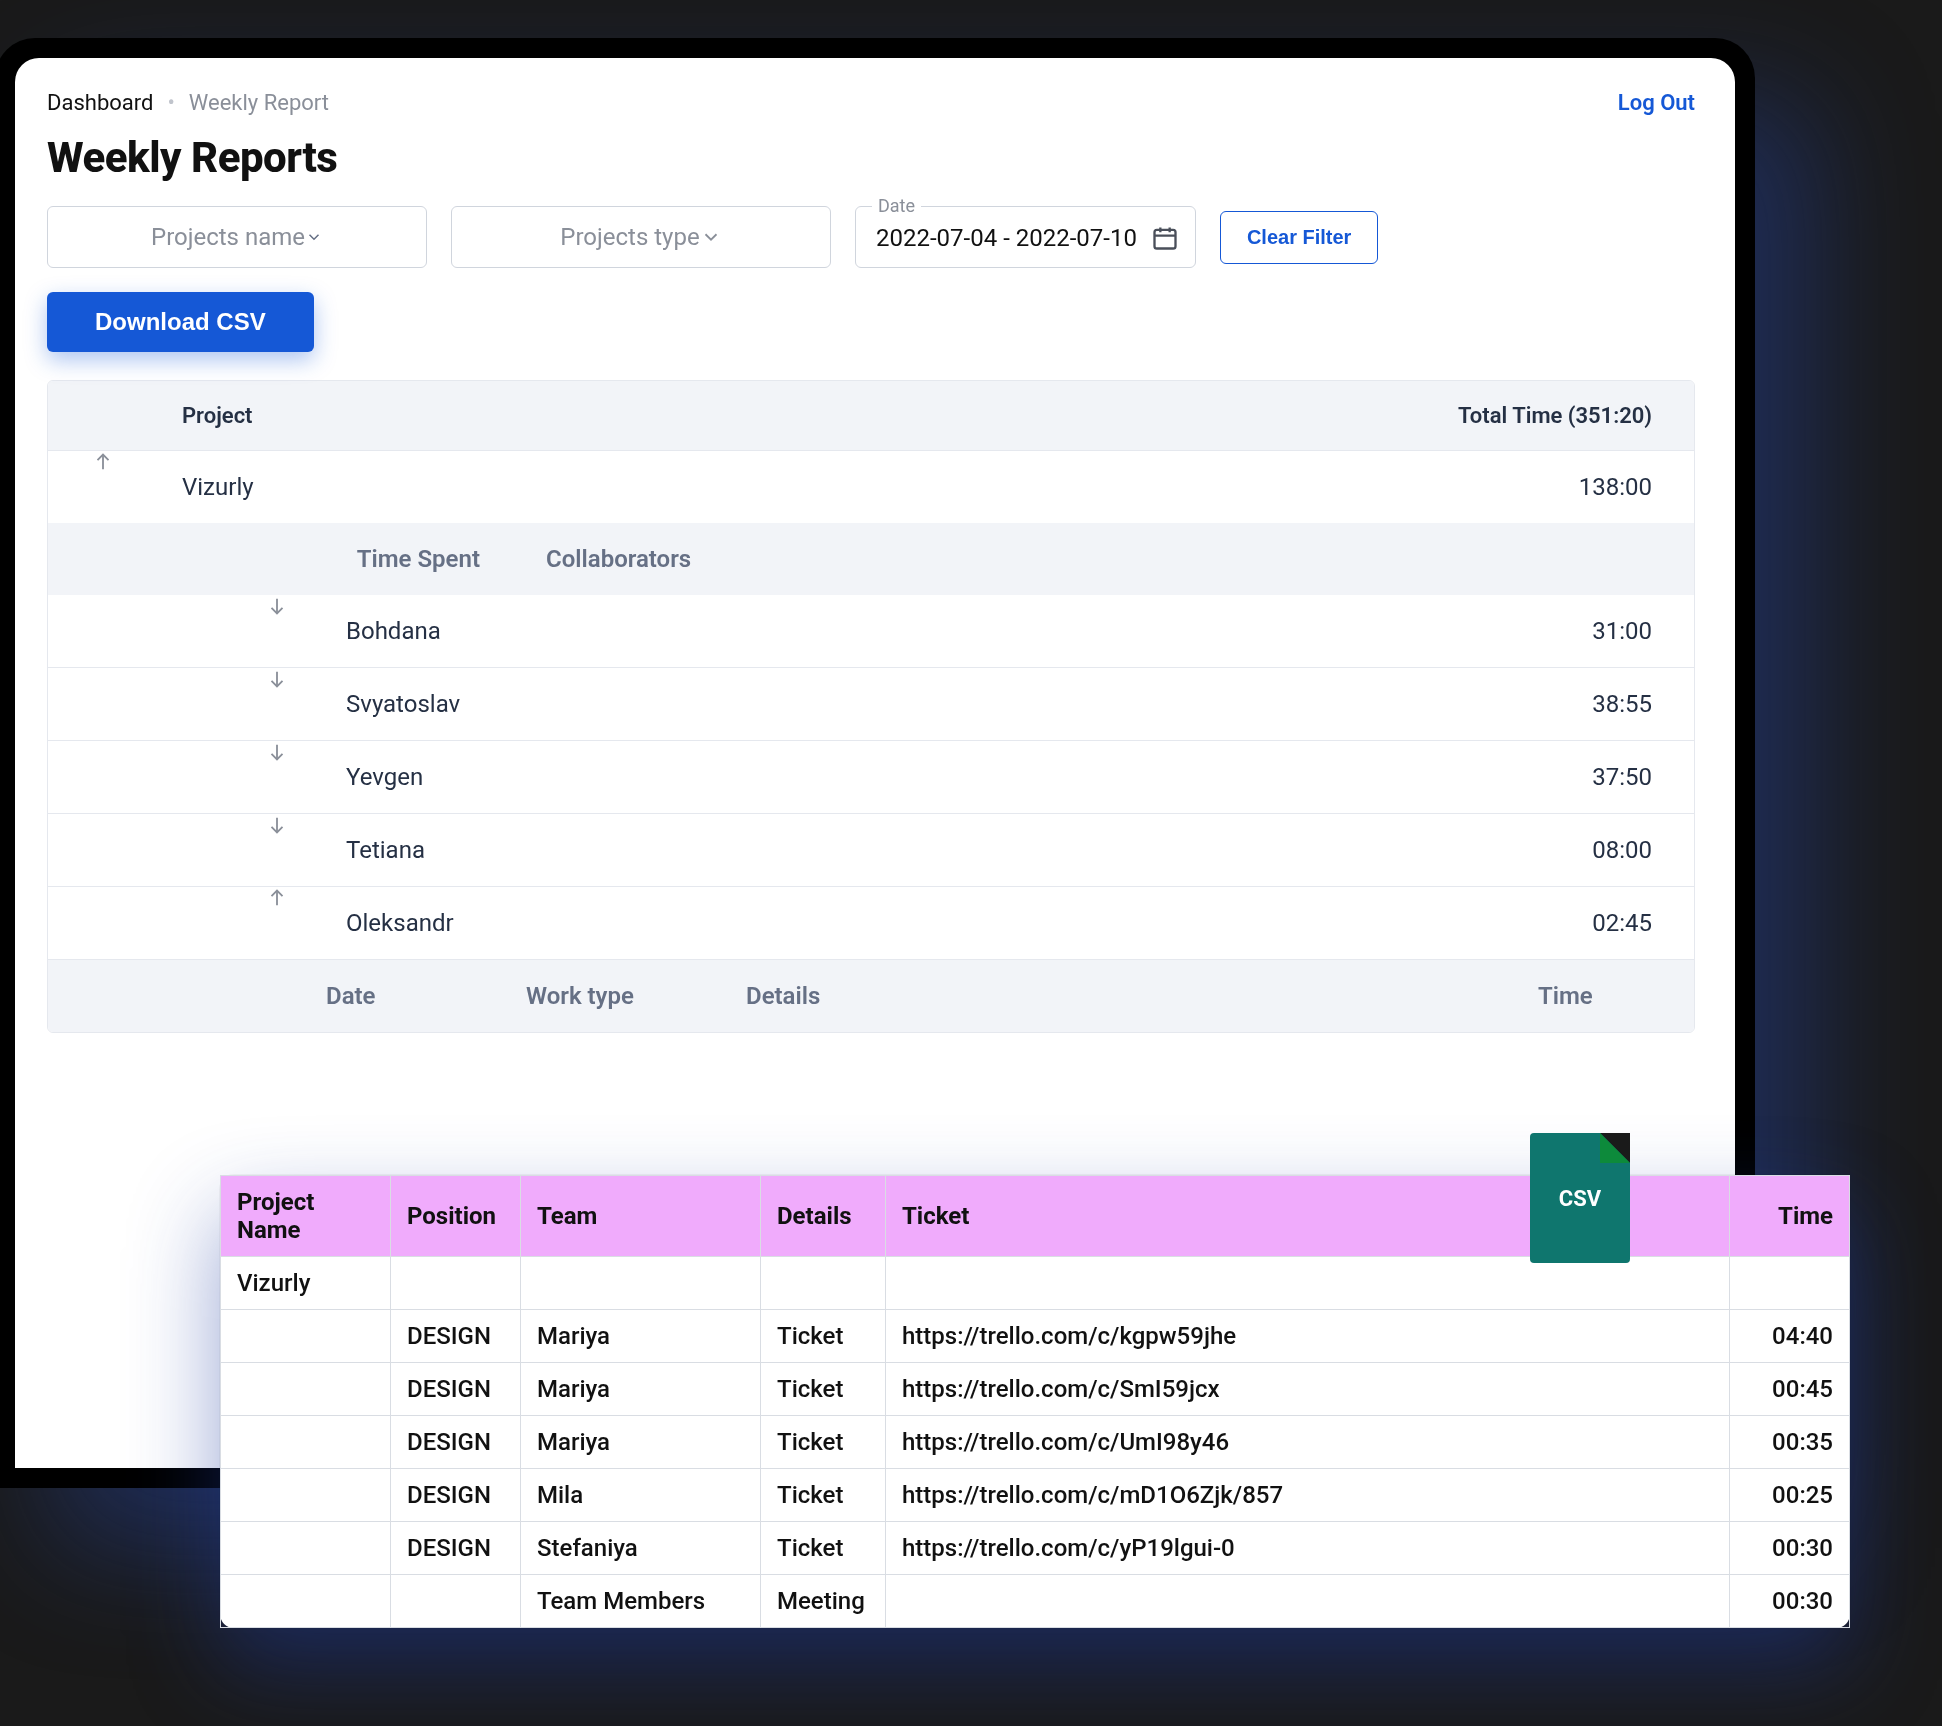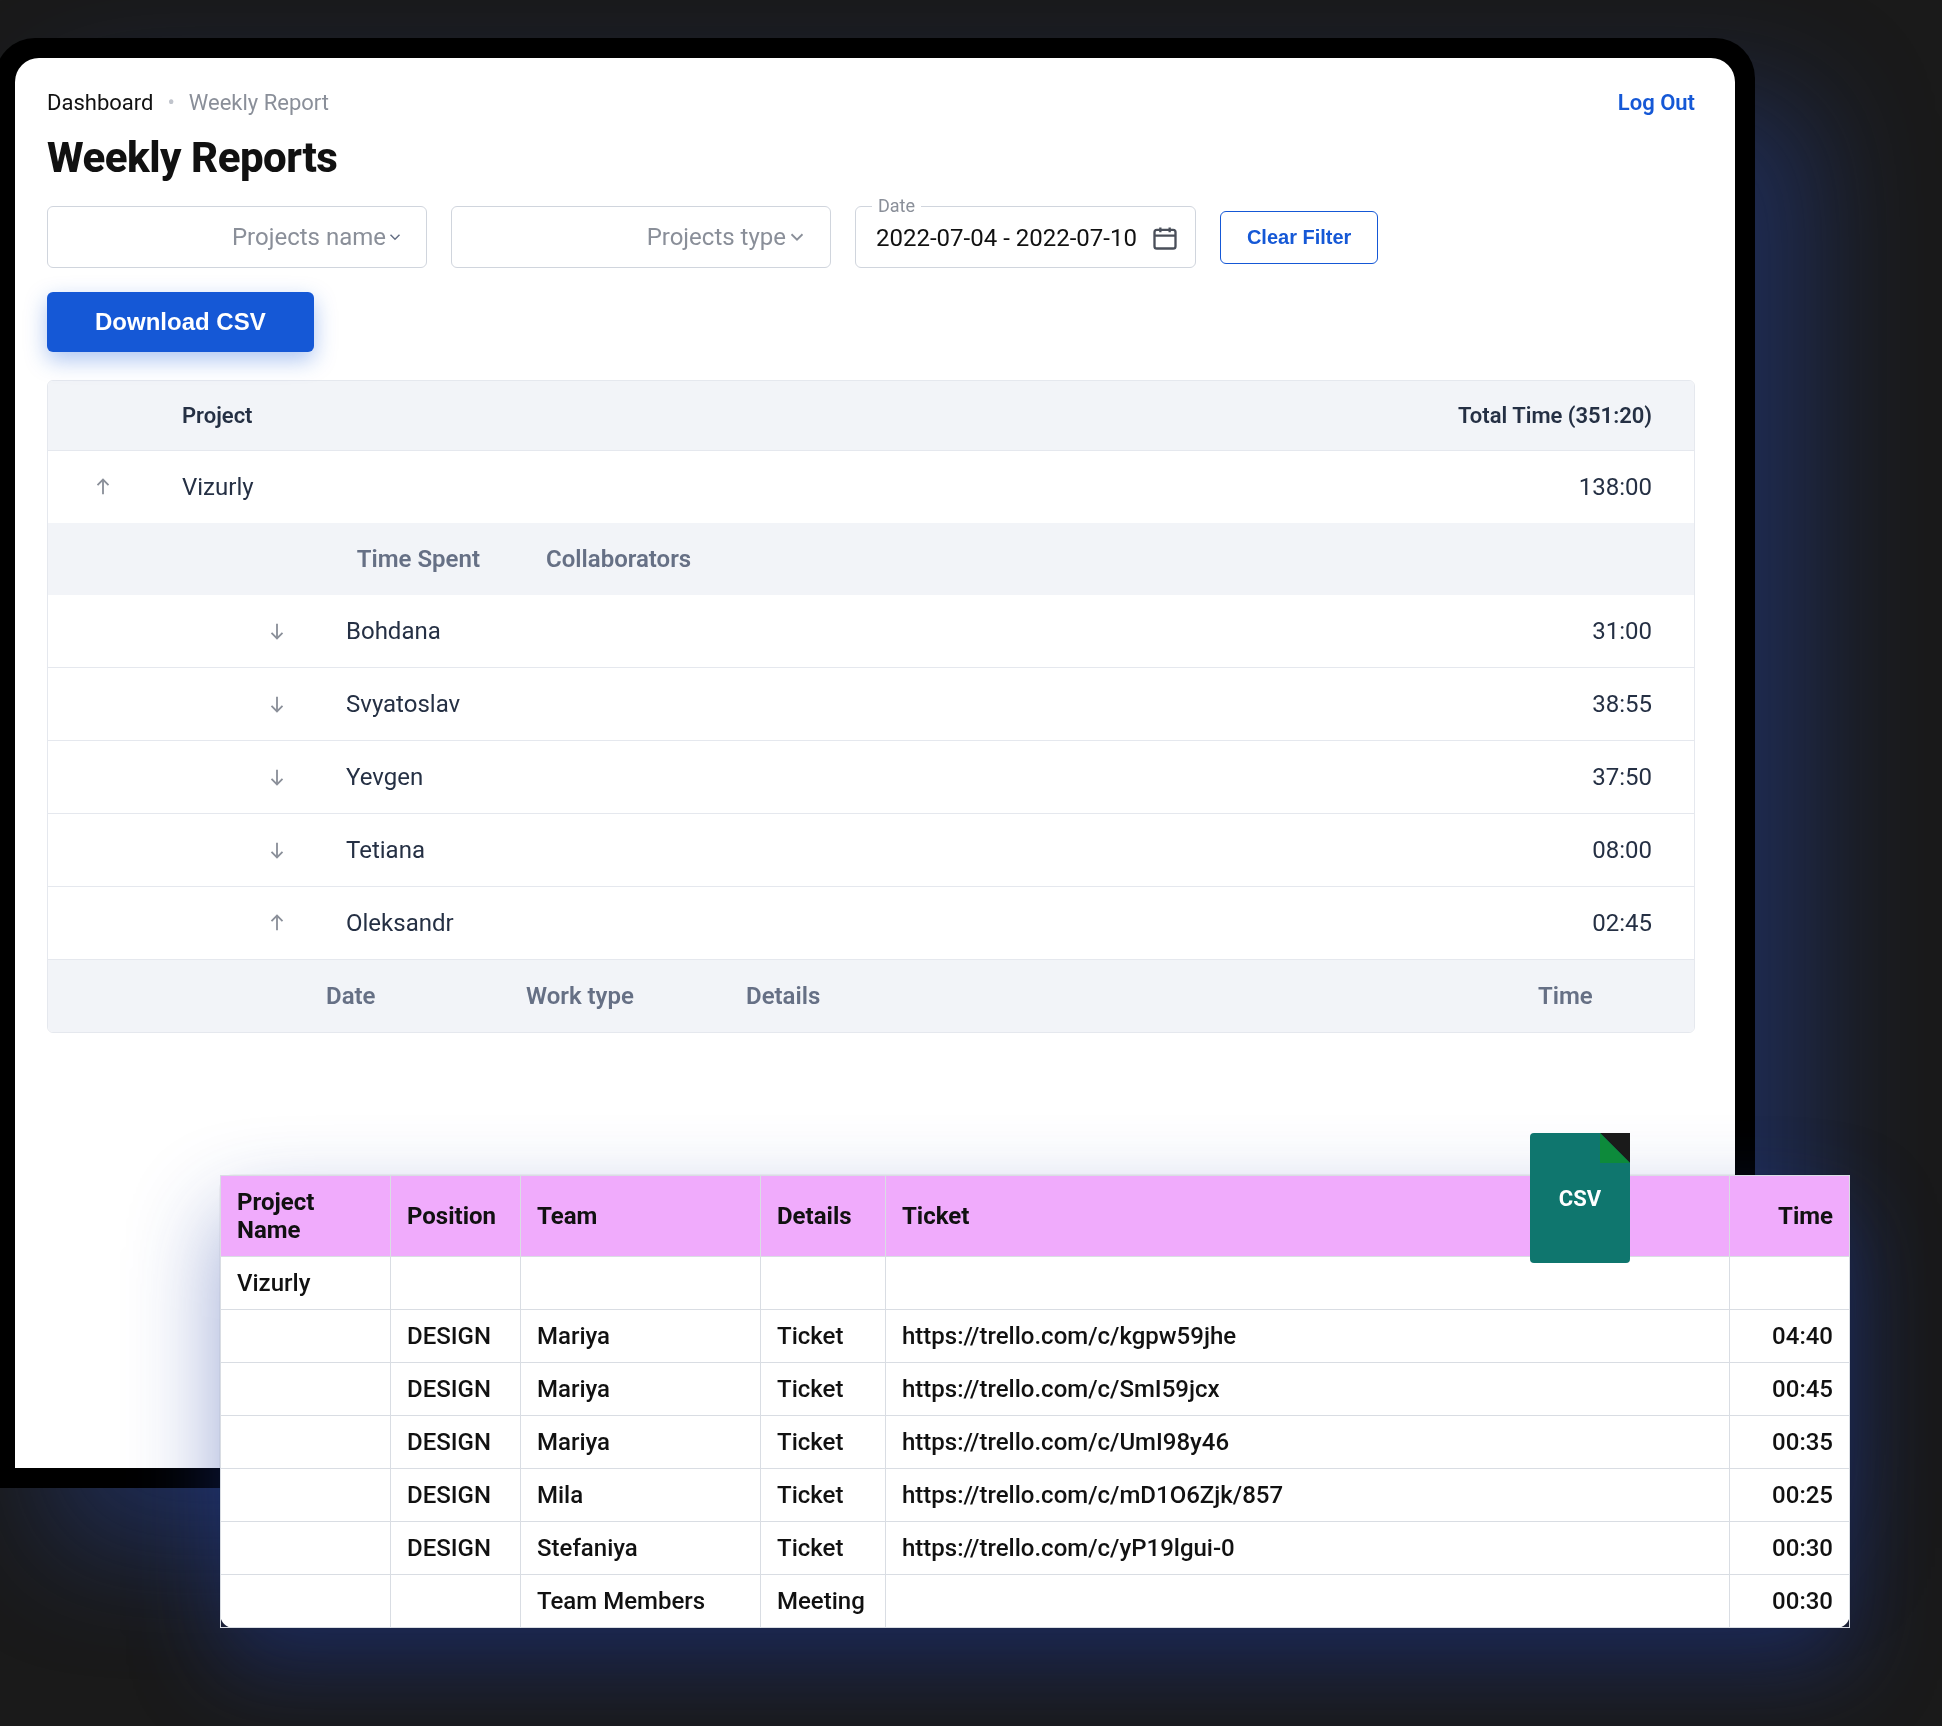--- a/index.html
+++ b/index.html
@@ -38,36 +38,36 @@
   margin-bottom: 18px;
 }
 .breadcrumb { display: flex; gap: 14px; color:#8a8f99; }
 .breadcrumb .crumb-active { color:#111; }
 .breadcrumb .dot { color:#c0c4cc; }
 .logout { color:#1558d6; font-weight:600; cursor:pointer; font-size:22px;}
 .page-title { font-size: 42px; font-weight: 800; color:#111; margin-bottom: 24px; letter-spacing:-0.5px;}
 .filters { display:flex; gap:24px; align-items:center; margin-bottom:24px;}
 .select-box {
   border:1px solid #d0d5dd; border-radius:6px; height:62px; display:flex;
-  align-items:center; justify-content:flex-end; padding:16px 22px; background:#fff;
+  align-items:center; justify-content:center; padding:16px 22px; background:#fff;
   cursor:pointer;
 }
 .select-box.pname { width:380px; }
 .select-box.ptype { width:380px; }
 .select-box span { color:#8a8f99; font-size:24px; }
 .date-wrap { position:relative; border:1px solid #d0d5dd; border-radius:6px; height:62px; padding:2px 16px 0 20px; display:flex; align-items:center; gap:14px;}
 .date-wrap .datelabel { position:absolute; top:-12px; left:16px; background:#fff; padding:0 6px; color:#8a8f99; font-size:18px;}
 .date-wrap .dateval { color:#111; font-size:24px;}
 .clear-btn { border:1px solid #1558d6; color:#1558d6; background:#fff; font-weight:700; font-size:20px; padding:14px 26px; border-radius:6px; cursor:pointer;}
 .download-btn { background:#1558d6; color:#fff; border:none; font-weight:700; font-size:24px; padding:16px 48px; border-radius:6px; cursor:pointer; box-shadow:0 8px 22px rgba(21,88,214,0.35);}
 .table {
   margin-top: 28px;
   border:1px solid #e5e8ee; border-radius:6px; overflow:hidden; width:100%;
 }
-.row { display:flex; align-items:center; border-top:1px solid #e5e8ee;}
+.row { display:flex; align-items:flex-start; border-top:1px solid #e5e8ee;}
 .row:first-child { border-top:none; }
 .hdr { background:#f2f4f8; color:#667085; font-weight:600; font-size:22px;}
 .cell { padding:22px 24px; font-size:24px; color:#253044;}
 .hdr .cell { font-size:22px; }
 .arrow-col { width:110px; flex:0 0 110px; display:flex; align-items:center; justify-content:center;}
 .project-row .name-col { flex:1; }
 .project-row .time-col { width:220px; text-align:right; flex:0 0 220px; padding-right:42px;}
 .collab-section .row { padding-left: 0; }
 .collab-hdr { background:#f2f4f8; }
 .collab-hdr .cell { color:#667085; font-weight:600;}

